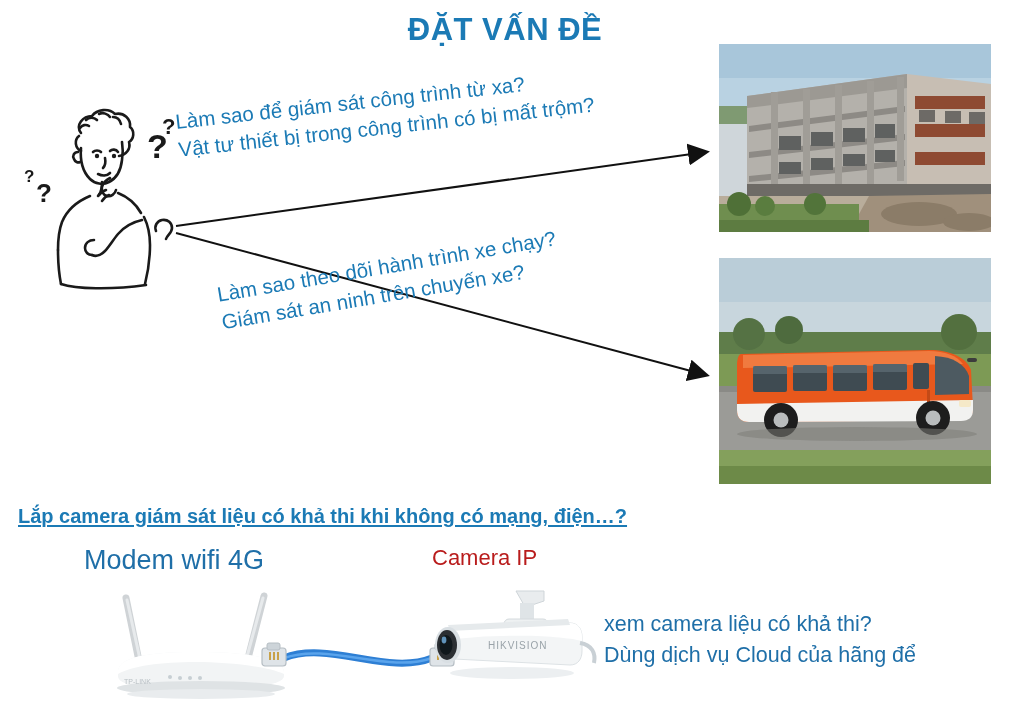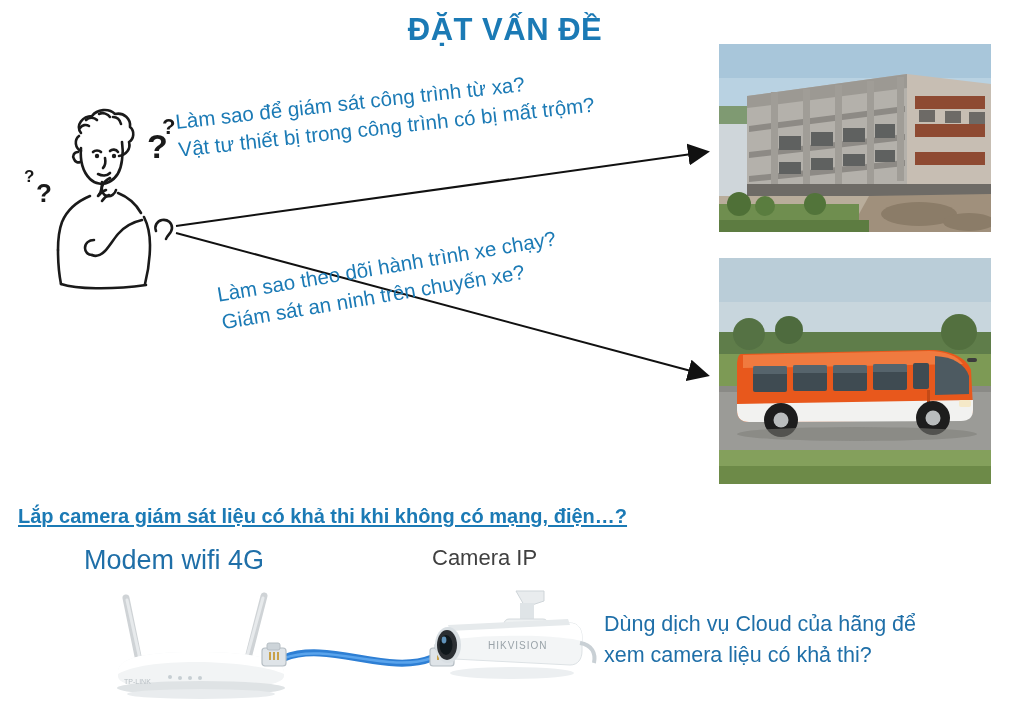--- a/index.html
+++ b/index.html
@@ -106,21 +106,21 @@
     left: 84px;
     top: 545px;
     font-size: 27px;
     color: #1F6FA8;
   }
   .label-camera {
     position: absolute;
     left: 432px;
     top: 545px;
     font-size: 22px;
-    color: #404040;
+    color: #b91c1c;
   }
   .cloud-text {
     position: absolute;
     left: 604px;
     top: 609px;
     font-size: 21.5px;
     line-height: 1.45;
     color: #1F6FA8;
     width: 400px;
   }
@@ -406,17 +406,17 @@
 
       <text x="68" y="74" font-family="Liberation Sans, sans-serif" font-size="10" fill="#9aa3a9" letter-spacing="1">HIKVISION</text>
 
       <path d="M160 68 C172 70 176 78 174 88" stroke="#c9d0d5" stroke-width="4" fill="none"></path>
 
       <ellipse cx="92" cy="98" rx="62" ry="6" fill="#eceff1"></ellipse>
     </svg>
   </div>
 
   <div class="cloud-text">
+    <div>xem camera liệu có khả thi?</div>
     <div>Dùng dịch vụ Cloud của hãng để</div>
-    <div>xem camera liệu có khả thi?</div>
   </div>
 
 </div>
 
 </body></html>

